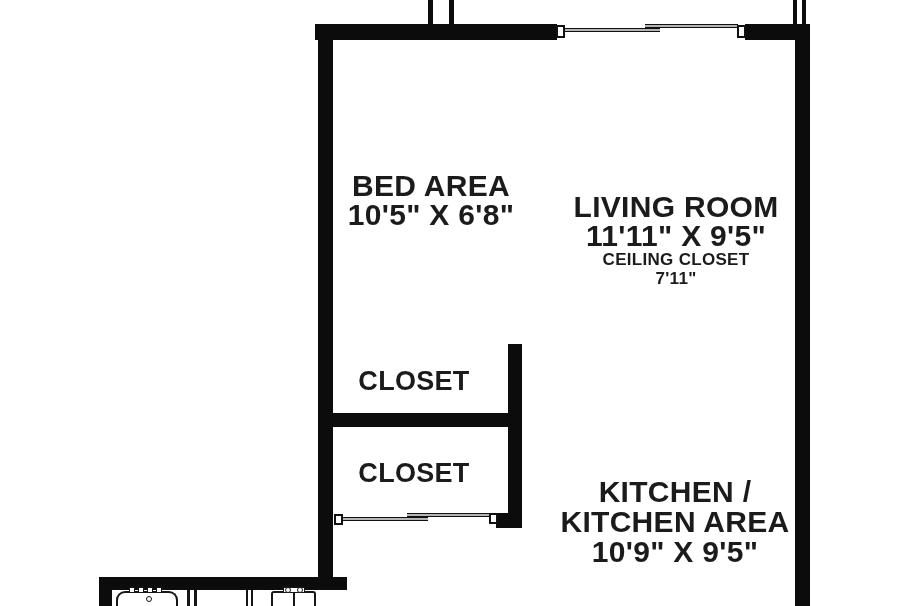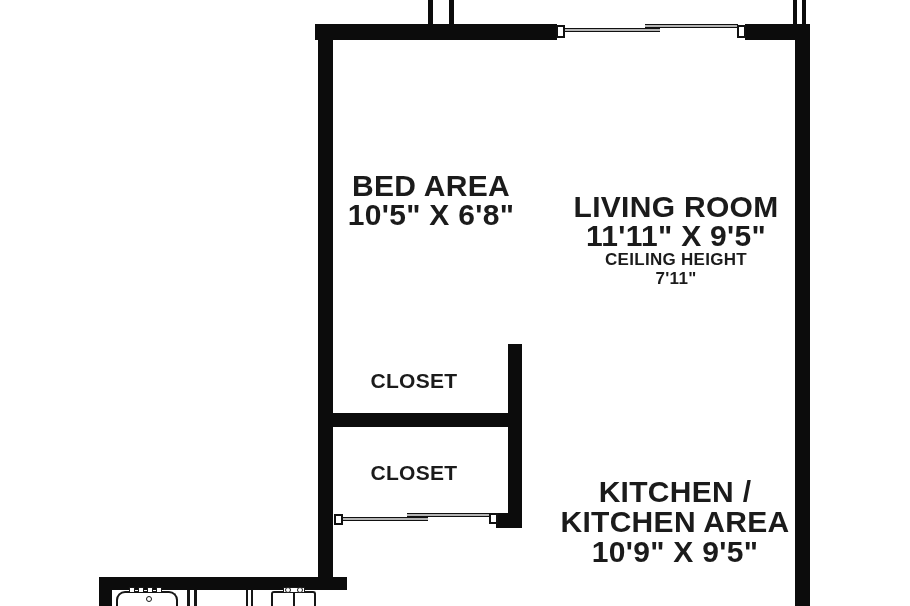--- a/index.html
+++ b/index.html
@@ -35,21 +35,21 @@
 
   
   .label {
     position: absolute; transform: translateX(-50%);
     text-align: center; white-space: nowrap;
     color: var(--color-text, #1b1b1b);
     font-weight: 700; letter-spacing: 0.3px;
   }
   .label .big { font-size: 30px; line-height: 29px; }
   .label .small { font-size: 17px; line-height: 19px; }
-  .label.closet { font-size: 21px; line-height: 22px; }
+  .label.closet { font-size: 27px; line-height: 22px; }
   .label.kitchen .big { line-height: 30px; }
 </style>
 </head>
 <body>
 
 <div class="plan">
 
   <div class="wall" style="left:315px; top:24px; width:242px; height:16px;"></div>
   <div class="wall" style="left:745px; top:24px; width:62px;  height:16px;"></div>
   <div class="wall" style="left:795px; top:24px; width:15px;  height:582px;"></div>
@@ -96,21 +96,21 @@
   </div>
 
   <div class="label" style="left:431px; top:171px;text-align:center;">
     <div class="big">BED AREA</div>
     <div class="big">10'5" X 6'8"</div>
   </div>
 
   <div class="label" style="left:676px; top:192px;">
     <div class="big">LIVING ROOM</div>
     <div class="big">11'11" X 9'5"</div>
-    <div class="small">CEILING HEIGHT</div>
+    <div class="small">CEILING CLOSET</div>
     <div class="small">7'11"</div>
   </div>
 
   <div class="label closet" style="left:414px; top:370px;">CLOSET</div>
   <div class="label closet" style="left:414px; top:462px;">CLOSET</div>
 
   <div class="label kitchen" style="left:675px; top:477px;">
     <div class="big">KITCHEN /</div>
     <div class="big">KITCHEN AREA</div>
     <div class="big">10'9" X 9'5"</div>

